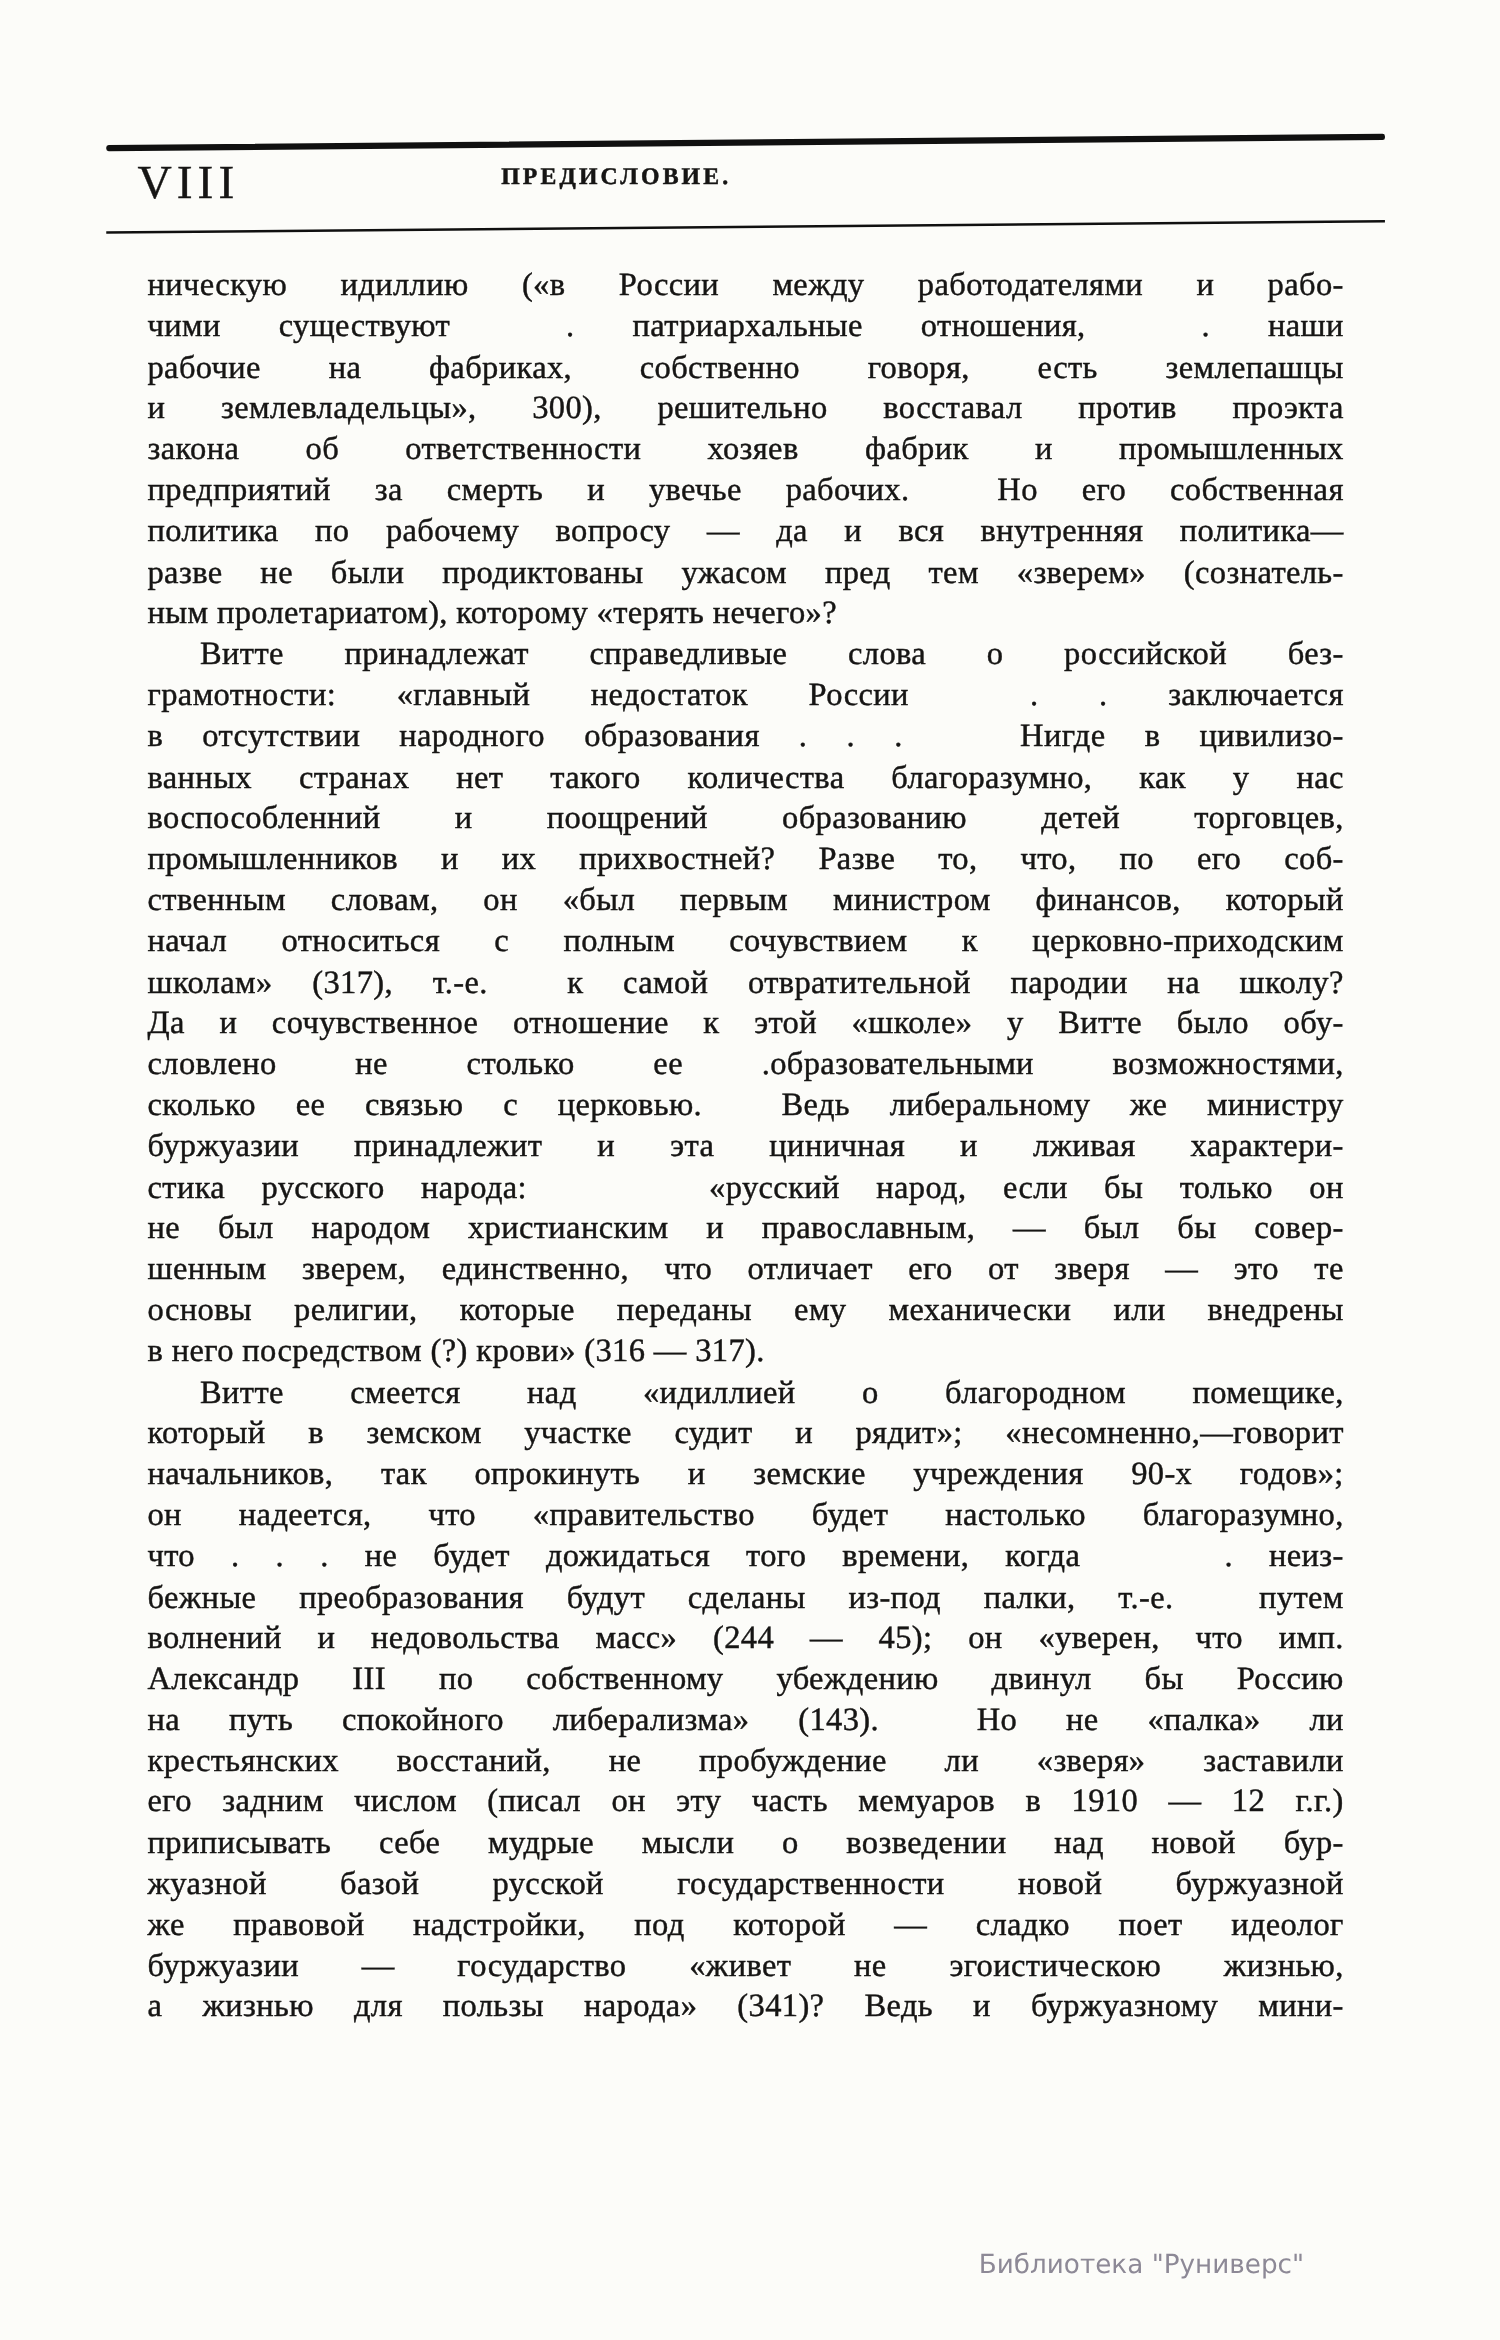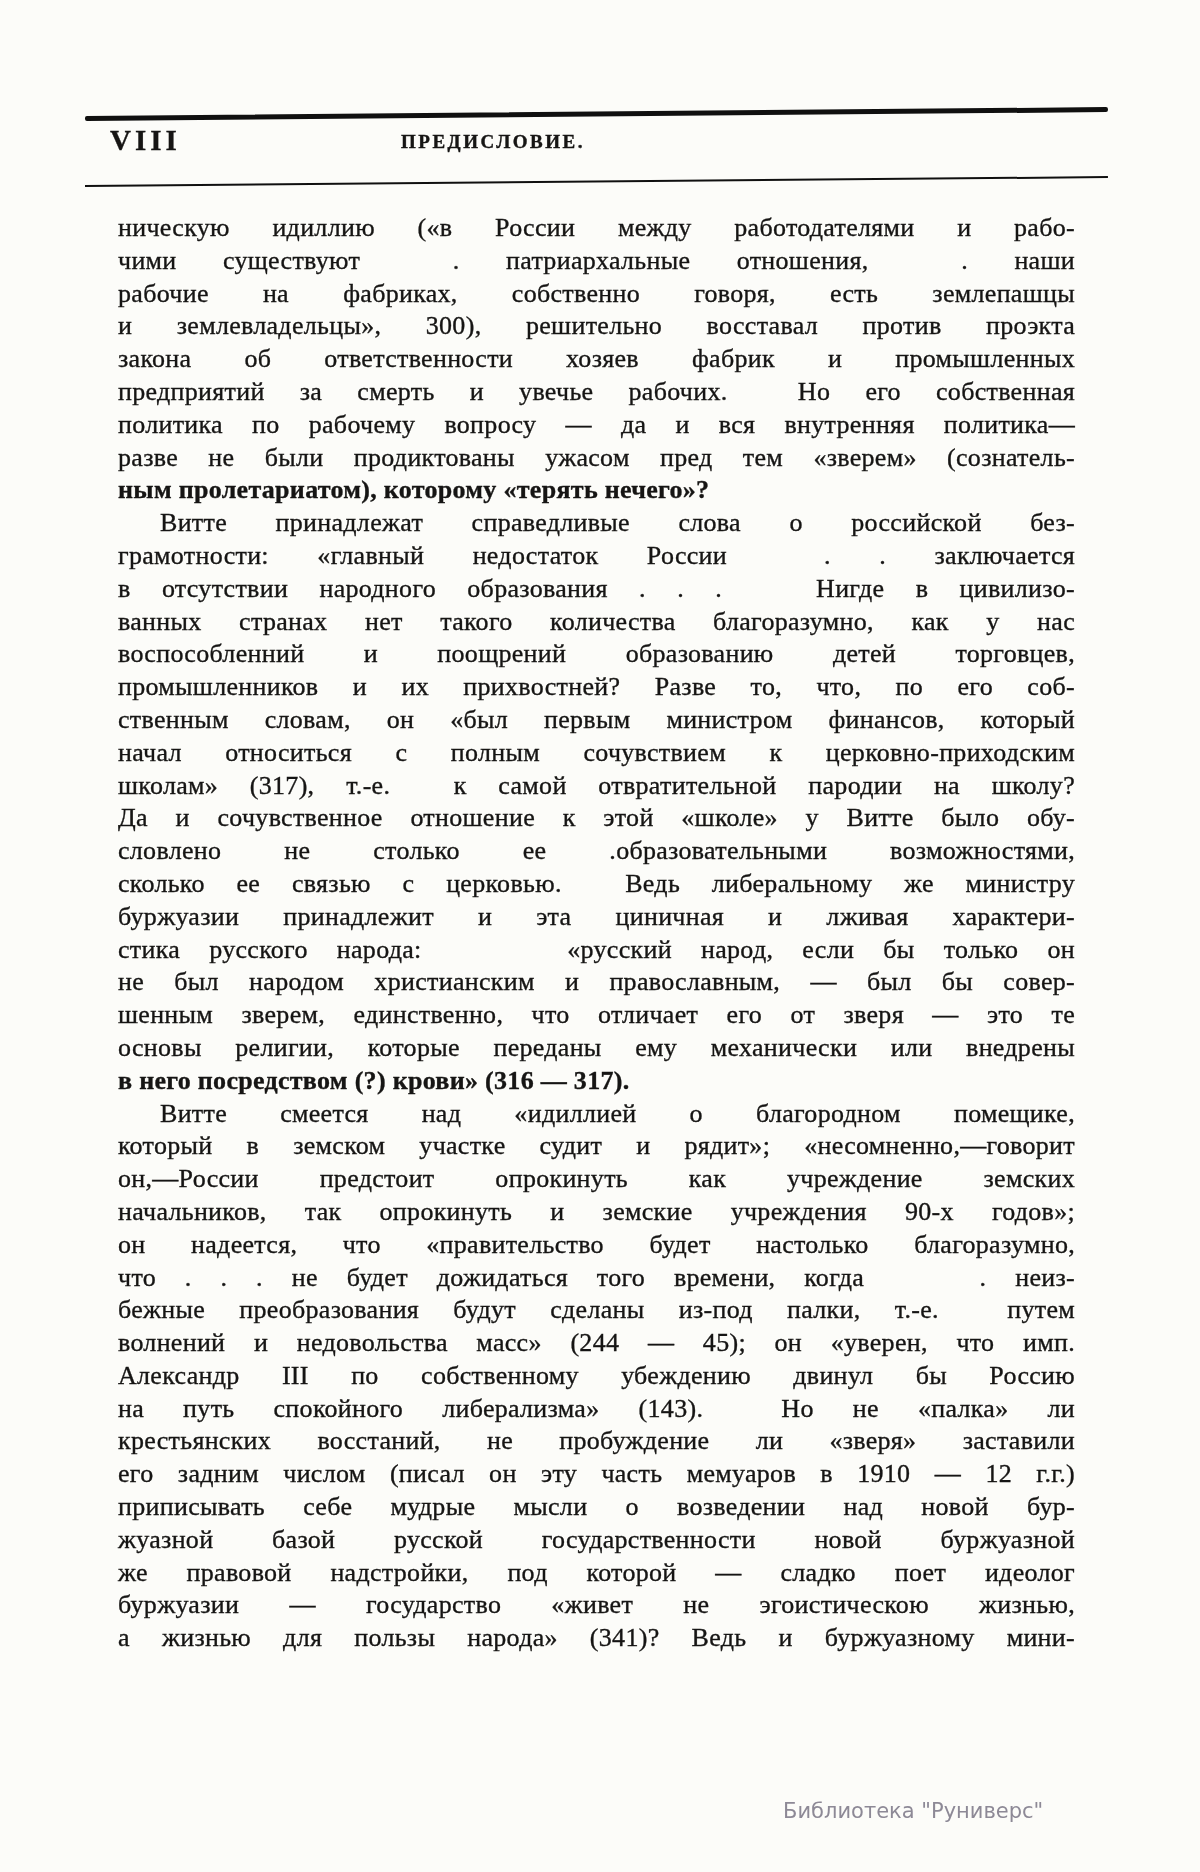--- a/index.html
+++ b/index.html
@@ -19,21 +19,21 @@
     left: 85px; width: 1023px;
     background: #101010;
     transform: rotate(-0.5deg);
     transform-origin: left center;
   }
   .rule.thick { top: 116px; height: 5px; border-radius: 2px; }
   .rule.thin  { top: 185px; height: 2px; }
   .page-number {
     position: absolute;
     left: 110px; top: 124px;
-    font-size: 29px; letter-spacing: 4px; font-weight: bold;
+    font-size: 38px; letter-spacing: 4px;
     -webkit-text-stroke: 0.3px;
   }
   .page-title {
     position: absolute;
     left: 493px; top: 131px;
     transform: translateX(-50%);
     font-size: 19px; letter-spacing: 2.5px;
     -webkit-text-stroke: 0.4px;
     white-space: nowrap;
     font-weight: bold;
@@ -46,21 +46,21 @@
     line-height: 32.8px;
     letter-spacing: 0.3px;
     -webkit-text-stroke: 0.35px;
   }
   .para { margin: 0; }
   .line {
     text-align: justify;
     text-align-last: justify;
     white-space: normal;
   }
-  .line.no-just { text-align-last: left; font-weight: bold; }
+  .line.no-just { text-align-last: left; }
   .line.indent { text-indent: 42px; }
   .watermark {
     position: absolute;
     left: 783px; top: 1799px;
     font-family: "DejaVu Sans", sans-serif;
     font-size: 21px;
     color: var(--watermark, #8d8996);
     white-space: nowrap;
   }
 </style>
@@ -104,21 +104,20 @@
         <div class="line">буржуазии принадлежит и эта циничная и лживая характери-</div>
         <div class="line">стика русского народа: &nbsp;&nbsp;&nbsp;&nbsp;«русский народ, если бы только он</div>
         <div class="line">не был народом христианским и православным, — был бы совер-</div>
         <div class="line">шенным зверем, единственно, что отличает его от зверя — это те</div>
         <div class="line">основы религии, которые переданы ему механически или внедрены</div>
         <div class="line no-just">в него посредством (?) крови» (316 — 317).</div>
       </div>
       <div class="para">
         <div class="line indent">Витте смеется над «идиллией о благородном помещике,</div>
         <div class="line">который в земском участке судит и рядит»; «несомненно,—говорит</div>
-        <div class="line">он,—России предстоит опрокинуть как учреждение земских</div>
         <div class="line">начальников, так опрокинуть и земские учреждения 90-х годов»;</div>
         <div class="line">он надеется, что «правительство будет настолько благоразумно,</div>
         <div class="line">что . . . не будет дожидаться того времени, когда &nbsp;&nbsp;&nbsp;. неиз-</div>
         <div class="line">бежные преобразования будут сделаны из-под палки, т.-е. &nbsp;путем</div>
         <div class="line">волнений и недовольства масс» (244 — 45); он «уверен, что имп.</div>
         <div class="line">Александр III по собственному убеждению двинул бы Россию</div>
         <div class="line">на путь спокойного либерализма» (143). &nbsp;Но не «палка» ли</div>
         <div class="line">крестьянских восстаний, не пробуждение ли «зверя» заставили</div>
         <div class="line">его задним числом (писал он эту часть мемуаров в 1910 — 12 г.г.)</div>
         <div class="line">приписывать себе мудрые мысли о возведении над новой бур-</div>

